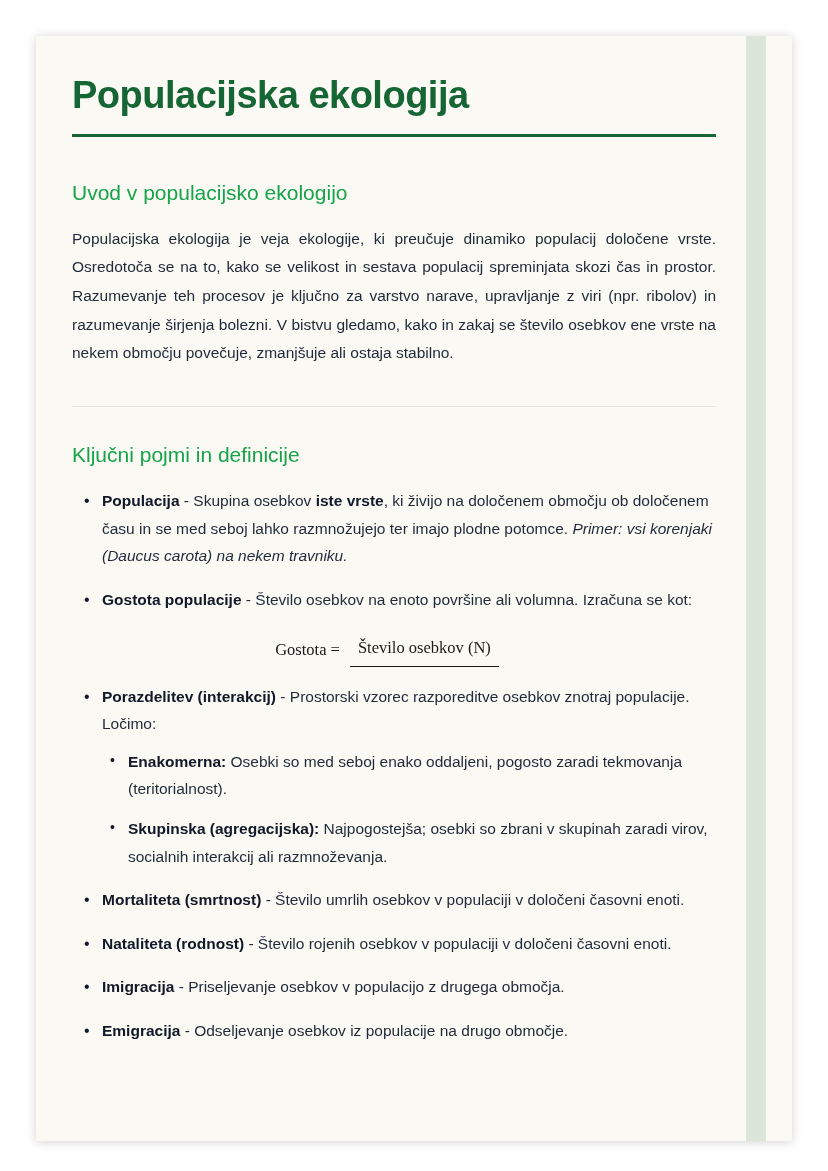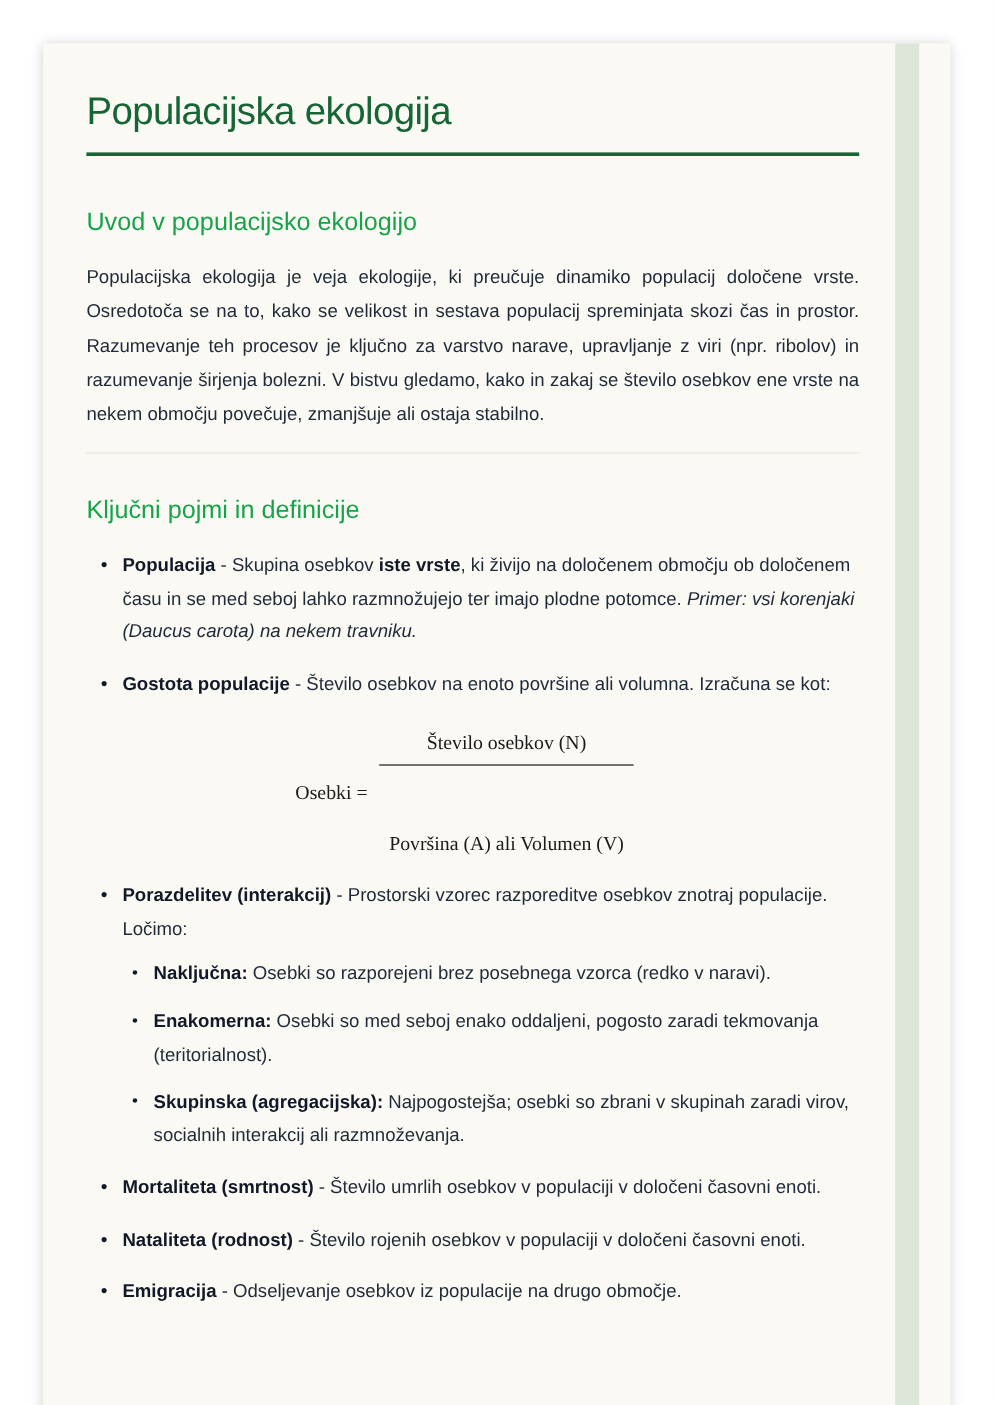--- a/index.html
+++ b/index.html
@@ -32,39 +32,39 @@
     width: 20px;
     background: var(--accent_strip, #dbe5d8);
   }
   .content {
     position: relative;
     padding: 38px 76px 80px 36px;
     box-sizing: border-box;
   }
   h1.page-title {
     margin: 0;
-    font-size: 32px;
+    font-size: 38px;
     line-height: 1.15;
-    font-weight: 400;
+    font-weight: 700;
     letter-spacing: -0.5px;
     color: var(--title_green, #166534);
   }
   .rule {
     height: 3px;
     background: var(--title_green, #166534);
     margin: 16px 0 44px 0;
   }
   h2.section {
     margin: 0 0 20px 0;
     font-size: 21px;
     font-weight: 400;
     color: var(--heading_green, #16a34a);
   }
   p.intro {
-    margin: 0 0 16px 0;
+    margin: 0 0 38px 0;
     font-size: 15.5px;
     line-height: 1.85;
     color: var(--text, #1f2937);
     text-align: justify;
   }
   hr.divider {
     border: none;
     border-top: 1px solid #e6e4dc;
     margin: 0 0 36px 0;
   }
@@ -149,39 +149,38 @@
     <hr class="divider">
 
     <h2 class="section">Ključni pojmi in definicije</h2>
 
     <ul class="list">
 
       <li><span class="b">Populacija</span><span> - Skupina osebkov </span><span class="b">iste vrste</span><span>, ki živijo na določenem območju ob določenem času in se med seboj lahko razmnožujejo ter imajo plodne potomce. </span><span class="i">Primer: vsi korenjaki (Daucus carota) na nekem travniku.</span></li>
 
       <li><span class="b">Gostota populacije</span><span> - Število osebkov na enoto površine ali volumna. Izračuna se kot:</span>
         <div class="formula">
-          <span class="lhs">Osebki =</span>
+          <span class="lhs">Gostota =</span>
           <span class="frac">
             <span class="num">Število osebkov (N)</span>
-            <span class="den">Površina (A) ali Volumen (V)</span>
           </span>
         </div>
       </li>
 
       <li><span class="b">Porazdelitev (interakcij)</span><span> - Prostorski vzorec razporeditve osebkov znotraj populacije. Ločimo:</span>
         <ul class="sublist">
-          <li><span class="b">Naključna:</span><span> Osebki so razporejeni brez posebnega vzorca (redko v naravi).</span></li>
           <li><span class="b">Enakomerna:</span><span> Osebki so med seboj enako oddaljeni, pogosto zaradi tekmovanja (teritorialnost).</span></li>
           <li><span class="b">Skupinska (agregacijska):</span><span> Najpogostejša; osebki so zbrani v skupinah zaradi virov, socialnih interakcij ali razmnoževanja.</span></li>
         </ul>
       </li>
 
       <li><span class="b">Mortaliteta (smrtnost)</span><span> - Število umrlih osebkov v populaciji v določeni časovni enoti.</span></li>
 
       <li><span class="b">Nataliteta (rodnost)</span><span> - Število rojenih osebkov v populaciji v določeni časovni enoti.</span></li>
 
+      <li><span class="b">Imigracija</span><span> - Priseljevanje osebkov v populacijo z drugega območja.</span></li>
 
       <li><span class="b">Emigracija</span><span> - Odseljevanje osebkov iz populacije na drugo območje.</span></li>
 
     </ul>
   </div>
 
 </div>
 
 </body></html>

